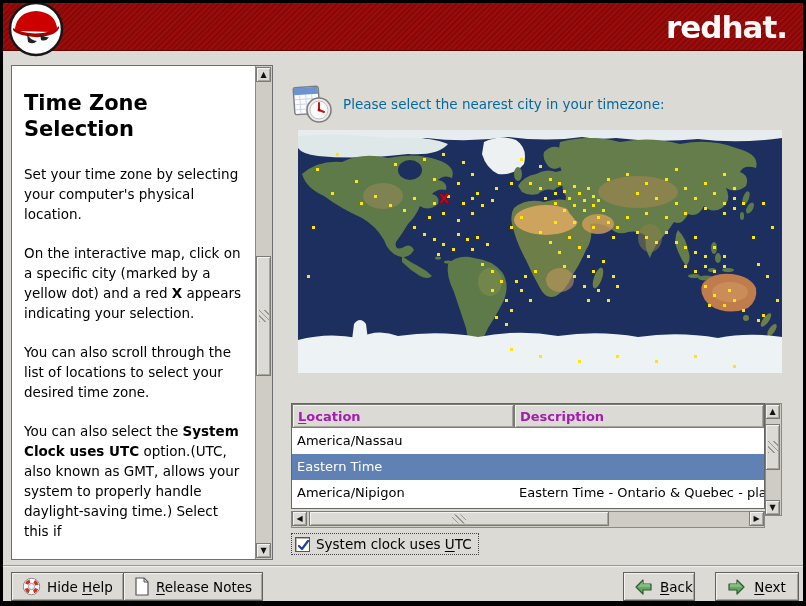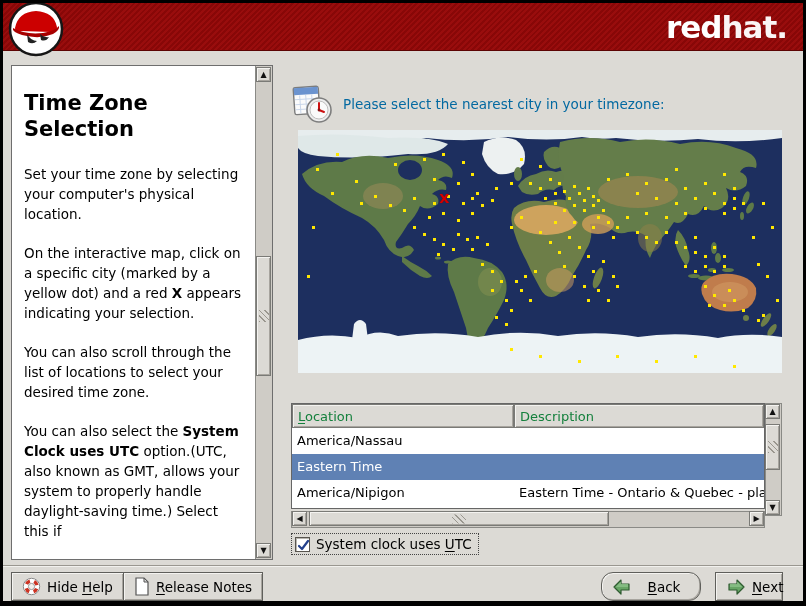--- a/index.html
+++ b/index.html
@@ -95,22 +95,22 @@
 
   
   .tz-table {
     position:absolute; left:288px; top:400px; width:474px; height:106px;
     background:#fff; border:1px solid #666;
   }
   .tz-header { display:flex; height:24px; }
   .tz-hcell {
     background:#dcdad5; border:1px solid #7a7a76;
     box-shadow:inset 1px 1px 0 #f4f3f0, inset -1px -1px 0 #a7a49e;
-    font-size:13px; line-height:21px; padding:1px 5px; color:#15803d;
-    white-space:nowrap; overflow:hidden;
+    font-size:13px; line-height:21px; padding:1px 5px; color:#a21caf;
+    white-space:nowrap; overflow:hidden;font-weight:bold;
   }
   .tz-hcell.loc { width:222px; }
   .tz-hcell.desc { flex:1; }
   .tz-row { display:flex; height:26px; background:#fff; color:#000; }
   .tz-row.selected { background:#5f81b4; color:#fff; }
   .tz-row .cell {
     font-size:13px; line-height:25px; padding:0 5px;
     white-space:nowrap; overflow:hidden;
   }
   .tz-row .cell.loc { width:222px; }
@@ -140,22 +140,22 @@
   .btn {
     position:absolute; top:569px; height:29px;
     background:#dcdad5; border:1px solid #5f5f5b;
     box-shadow:inset 1px 1px 0 #f4f3f0, inset -1px -1px 0 #a7a49e;
     display:flex; align-items:center; justify-content:center;
     font-size:13.5px; color:#000; padding:0 10px; cursor:default;
   }
   .btn .bicon { margin-right:6px; display:flex; align-items:center; }
   .btn-hide-help { left:8px; min-width:88px; }
   .btn-release-notes { left:120px; min-width:114px; }
-  .btn-back { left:598px; width:100px; justify-content:flex-start;border-radius:12px; }
-  .btn-next { left:712px; width:68px; justify-content:flex-start; }
+  .btn-back { left:620px; width:72px; justify-content:flex-start; }
+  .btn-next { left:712px; width:84px; justify-content:flex-start; }
   .btn-back .blabel, .btn-next .blabel { flex:1; text-align:center; }
 </style>
 </head>
 <body>
 
 <div class="screen">
 
   <div class="topbar">
     <div class="wordmark">
       <span class="wm-red">red</span><span class="wm-hat">hat.</span>

